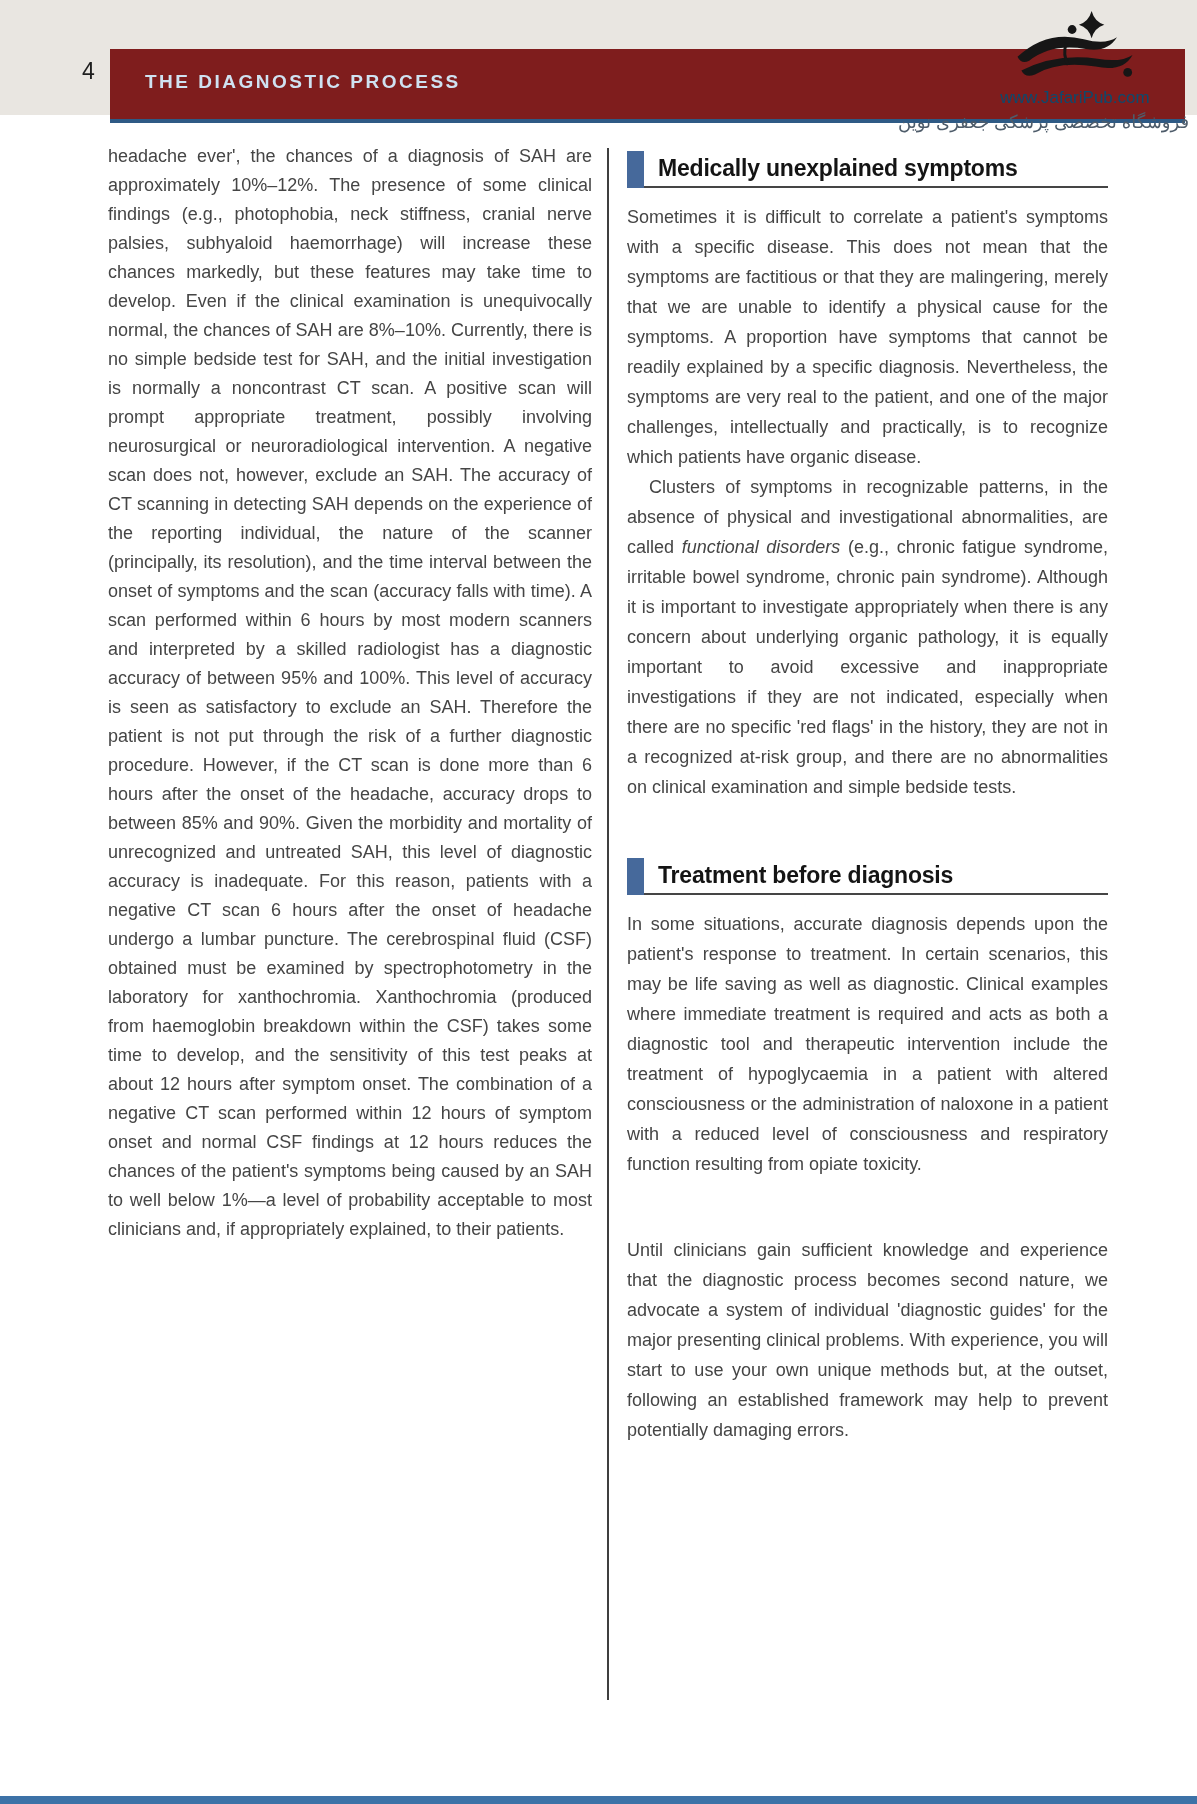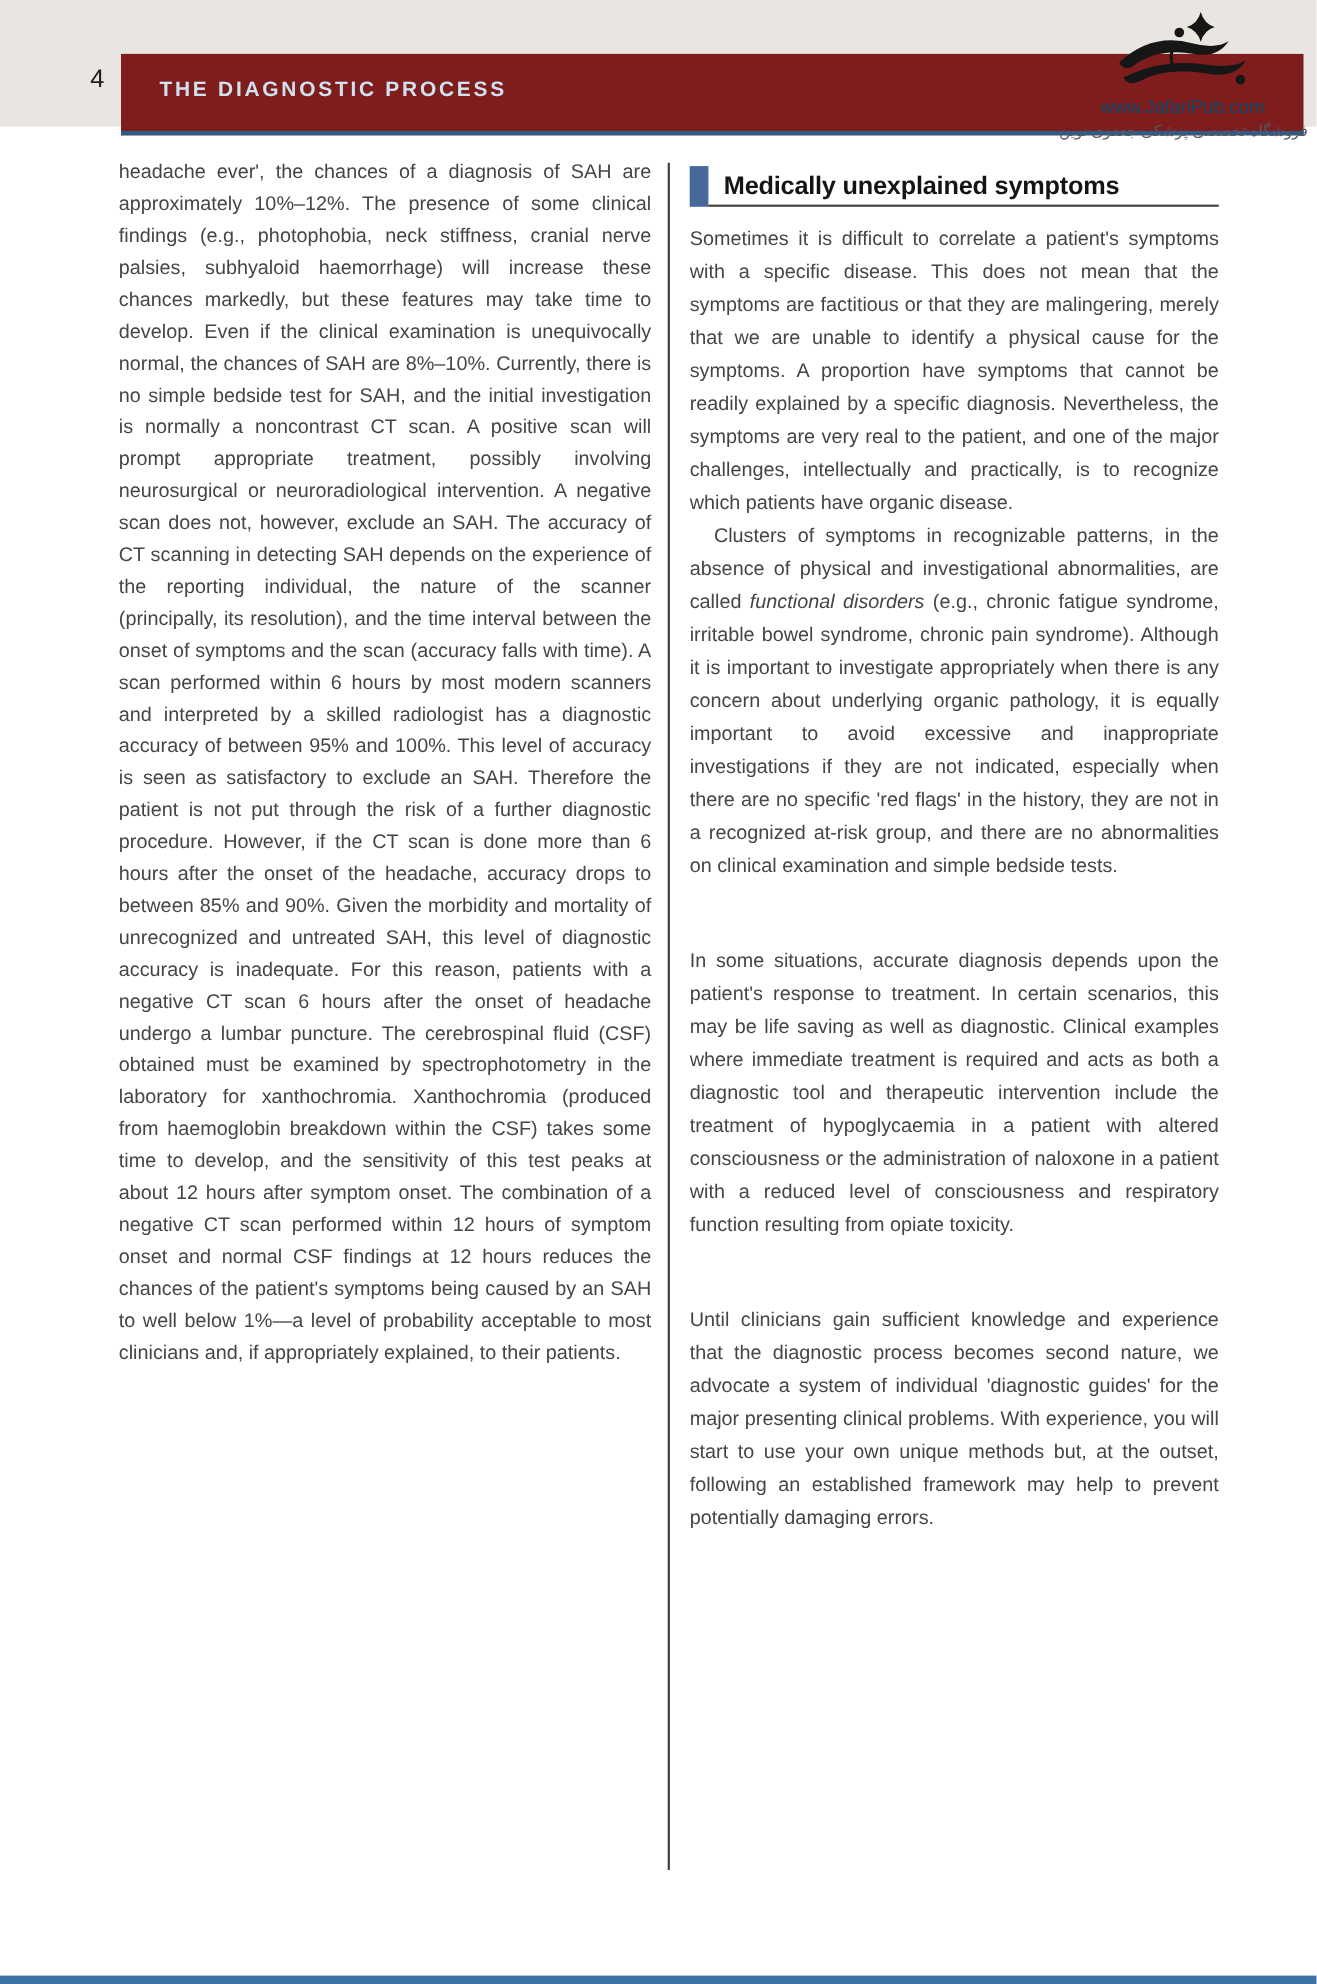--- a/index.html
+++ b/index.html
@@ -31,21 +31,21 @@
   .logo-box {
     position:absolute; left:1003px; top:10px; width:145px; height:80px;
     text-align:center;
   }
   .website {
     position:absolute; left:985px; top:88px; width:180px;
     text-align:center; color:#0c4a6e; font-size:17px;
   }
   .persian {
     position:absolute; right:8px; top:111px;
-    font-size:14px; color:#4e5c6a; direction:rtl;
+    font-size:18px; color:#4e5c6a; direction:rtl;
   }
   .body-par {
     margin:0; font-size:18px; color:#454545; text-align:justify;
   }
   .left-col {
     position:absolute; left:108px; top:142px; width:484px;
   }
   .left-col .body-par { line-height:29px; }
   .divider {
     position:absolute; left:607px; top:148px; width:1.5px; height:1552px;
@@ -111,20 +111,26 @@
       <span class="marker"></span>
       <span class="head-right">
         <h2 class="sec-title">Medically unexplained symptoms</h2>
       </span>
     </div>
     <p class="body-par">Sometimes it is difficult to correlate a patient's symptoms with a specific disease. This does not mean that the symptoms are factitious or that they are malingering, merely that we are unable to identify a physical cause for the symptoms. A proportion have symptoms that cannot be readily explained by a specific diagnosis. Nevertheless, the symptoms are very real to the patient, and one of the major challenges, intellectually and practically, is to recognize which patients have organic disease.</p>
     <p class="body-par cont"><span>Clusters of symptoms in recognizable patterns, in the absence of physical and investigational abnormalities, are called </span><i>functional disorders</i><span> (e.g., chronic fatigue syndrome, irritable bowel syndrome, chronic pain syndrome). Although it is important to investigate appropriately when there is any concern about underlying organic pathology, it is equally important to avoid excessive and inappropriate investigations if they are not indicated, especially when there are no specific 'red flags' in the history, they are not in a recognized at-risk group, and there are no abnormalities on clinical examination and simple bedside tests.</span></p>
   </section>
 
   <section class="sec">
+    <div class="sec-head">
+      <span class="marker"></span>
+      <span class="head-right">
+        <h2 class="sec-title">Treatment before diagnosis</h2>
+      </span>
+    </div>
     <p class="body-par">In some situations, accurate diagnosis depends upon the patient's response to treatment. In certain scenarios, this may be life saving as well as diagnostic. Clinical examples where immediate treatment is required and acts as both a diagnostic tool and therapeutic intervention include the treatment of hypoglycaemia in a patient with altered consciousness or the administration of naloxone in a patient with a reduced level of consciousness and respiratory function resulting from opiate toxicity.</p>
   </section>
 
   <section class="sec">
     <p class="body-par">Until clinicians gain sufficient knowledge and experience that the diagnostic process becomes second nature, we advocate a system of individual 'diagnostic guides' for the major presenting clinical problems. With experience, you will start to use your own unique methods but, at the outset, following an established framework may help to prevent potentially damaging errors.</p>
   </section>
 
 </div>
 
 <div class="bottom-bar"></div>

